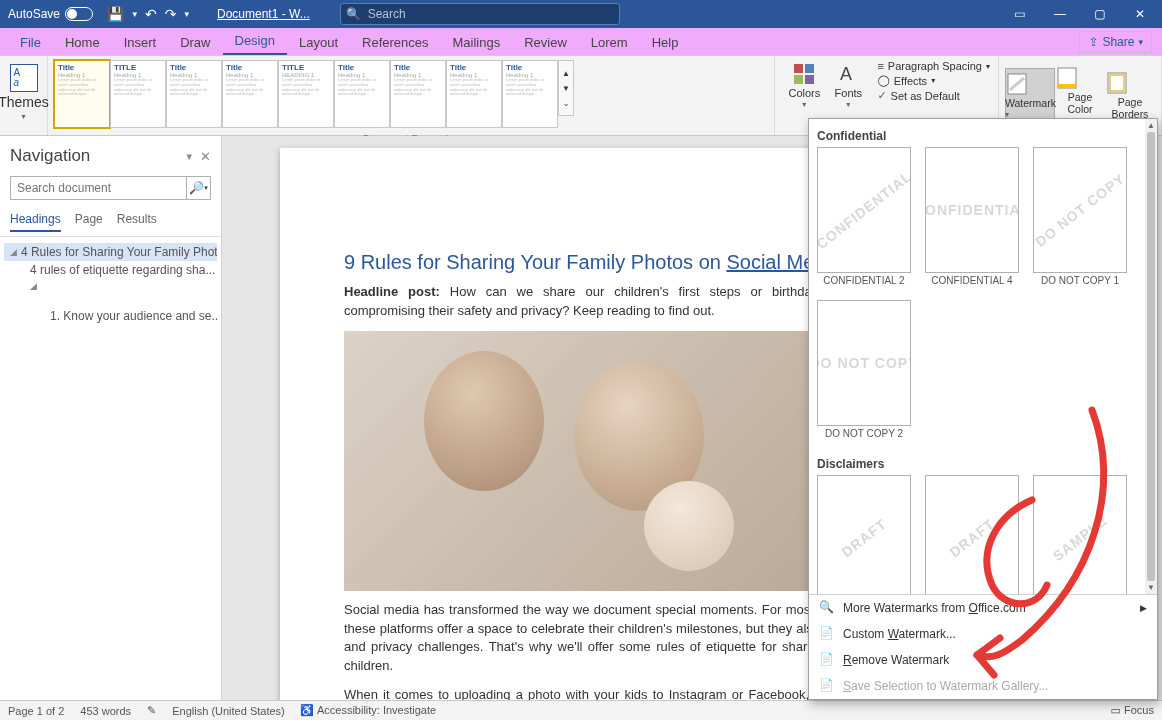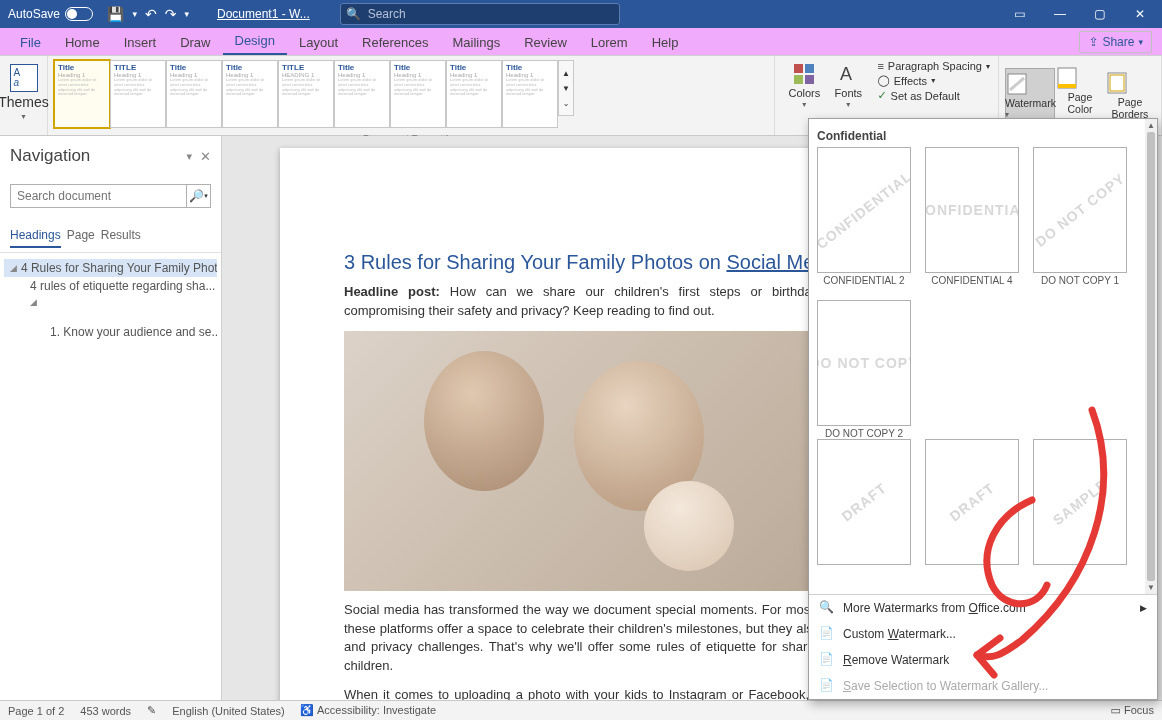--- a/index.html
+++ b/index.html
@@ -42,24 +42,24 @@
   .effects-col .row { display: flex; align-items: center; gap: 4px; }
   .wm-btn { width: 50px; display: flex; flex-direction: column; align-items: flex-start; gap: 1px; font-size: 10.5px; text-align: center; padding: 4px 0; }
   .wm-btn.active { background: #d0d0d0; box-shadow: inset 0 0 0 1px #aaa; }
   .ico24 { width: 24px; height: 24px; display: inline-block; }
 
   
   .main { position: absolute; top: 136px; bottom: 20px; left: 0; right: 0; display: flex; background: #0f766e; }
   .nav-pane { width: 222px; background: #fff; border-right: 1px solid #d0d0d0; display: flex; flex-direction: column; }
   .nav-header { display: flex; align-items: center; padding: 10px 10px 6px; }
   .nav-header .title { font-size: 17px; color: #444; flex: 1; }
-  .nav-search { margin: 12px 10px; display: flex; border: 1px solid #b0b0b0; height: 24px; }
+  .nav-search { margin: 4px 10px; display: flex; border: 1px solid #b0b0b0; height: 24px; }
   .nav-search input { flex: 1; border: none; padding: 0 6px; font-size: 12px; outline: none; }
   .nav-search .btn { width: 24px; border-left: 1px solid #b0b0b0; display: flex; align-items: center; justify-content: center; font-size: 12px; }
-  .nav-tabs { display: flex; gap: 6px; padding: 8px 10px 4px; font-size: 12px; border-bottom: 1px solid #e0e0e0; }
+  .nav-tabs { display: flex; gap: 14px; padding: 8px 10px 4px; font-size: 12px; border-bottom: 1px solid #e0e0e0; }
   .nav-tabs .t { padding-bottom: 4px; color: #666; cursor:pointer; }
   .nav-tabs .t.sel { color: #2b579a; border-bottom: 2px solid #2b579a; }
   .nav-tree { padding: 6px 4px; font-size: 12px; color: #555; }
   .nav-tree .node { display: flex; align-items: center; gap: 4px; padding: 2px 6px; white-space: nowrap; overflow: hidden; text-overflow: ellipsis; }
   .nav-tree .node.sel { background: #d6e4f5; }
   .nav-tree .child { padding-left: 26px; }
   .nav-tree .child2 { padding-left: 46px; }
   .nav-tree .caret { width: 10px; display:inline-block; font-size:9px; color:#888; }
 
   .doc-area { flex: 1; background: #e6e6e6; overflow: hidden; position: relative; }
@@ -303,21 +303,21 @@
           <span class="caret">◢</span>
         </div>
       <div class="node child2" style="margin-top:14px;">
           <span>1. Know your audience and se...</span>
         </div>
     </div>
   </div>
 
   <div class="doc-area">
     <div class="page">
-      <h1><span>3 Rules for Sharing Your Family Photos on </span><span class="u">Social Media</span></h1>
+      <h1><span>9 Rules for Sharing Your Family Photos on </span><span class="u">Social Media</span></h1>
       <p class="lead"><b>Headline post:</b><span> How can we share our children's first steps or birthday smiles without compromising their safety and privacy? Keep reading to find out.</span></p>
       <div class="photo">
         <div class="shape" style="width:120px;height:140px;left:80px;top:20px;background:radial-gradient(circle at 40% 30%,#e0c8b0,#a88a70);"></div>
         <div class="shape" style="width:130px;height:150px;left:230px;top:30px;background:radial-gradient(circle at 40% 30%,#e8d4c0,#b39478);"></div>
         <div class="shape" style="width:90px;height:90px;left:300px;top:150px;background:radial-gradient(circle at 40% 30%,#f4e8dc,#d8c4ae);"></div>
       </div>
       <p>Social media has transformed the way we document special moments. For most moms and dads, these platforms offer a space to celebrate their children's milestones, but they also present security and privacy challenges. That's why we'll offer some rules of etiquette for sharing photos of your children.</p>
       <p><span>When it comes to uploading a photo with your kids to Instagram or Facebook, it's not just about maintaining a positive image but creating a safe and respectful environment for everyone, especially the little ones. Browsing responsibly and being careful about what we post helps to </span></p>
     </div>
   </div>
@@ -346,20 +346,21 @@
             </div>
             <div class="lbl">DO NOT COPY 1</div>
           </div>
           <div class="wm-thumb">
             <div class="prev">
               <span class="wm-text h">DO NOT COPY</span>
             </div>
             <div class="lbl">DO NOT COPY 2</div>
           </div>
         </div>
+      <div class="wm-section-title" style="margin-top:12px;">Disclaimers</div>
       <div class="wm-grid" id="wm-grid-2">
           <div class="wm-thumb">
             <div class="prev">
               <span class="wm-text">DRAFT</span>
             </div>
           </div>
           <div class="wm-thumb">
             <div class="prev">
               <span class="wm-text">DRAFT</span>
             </div>

